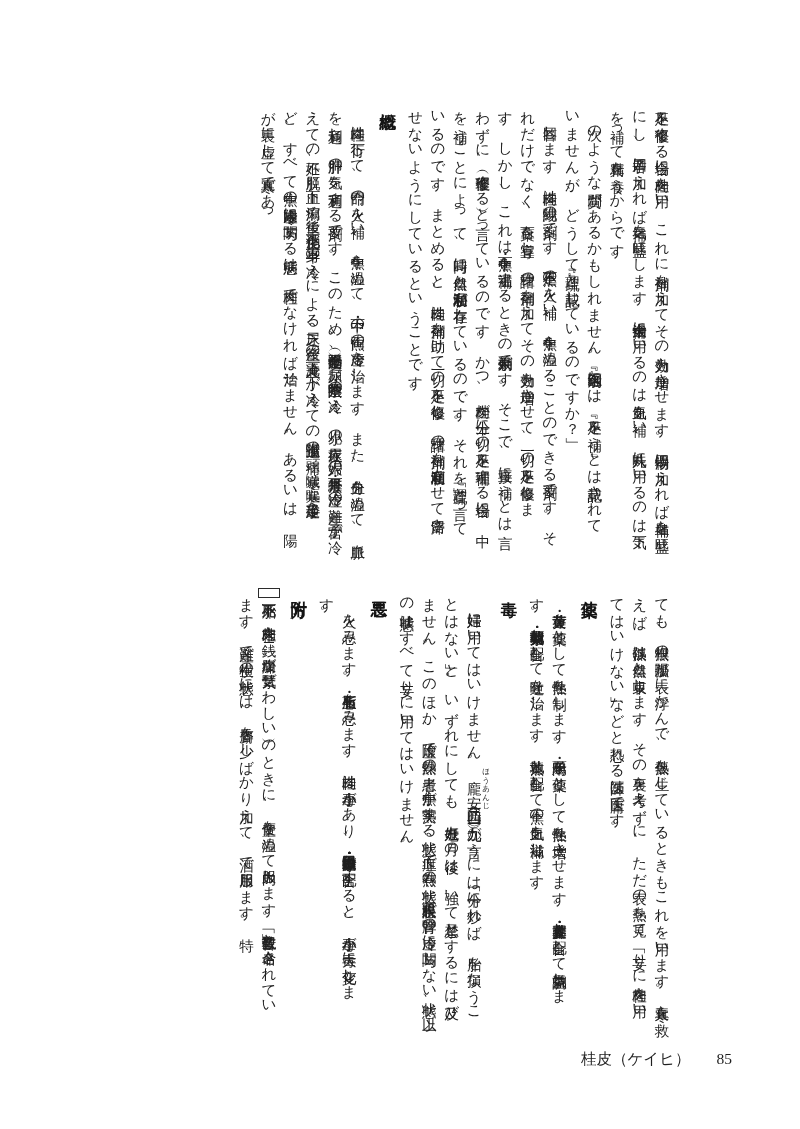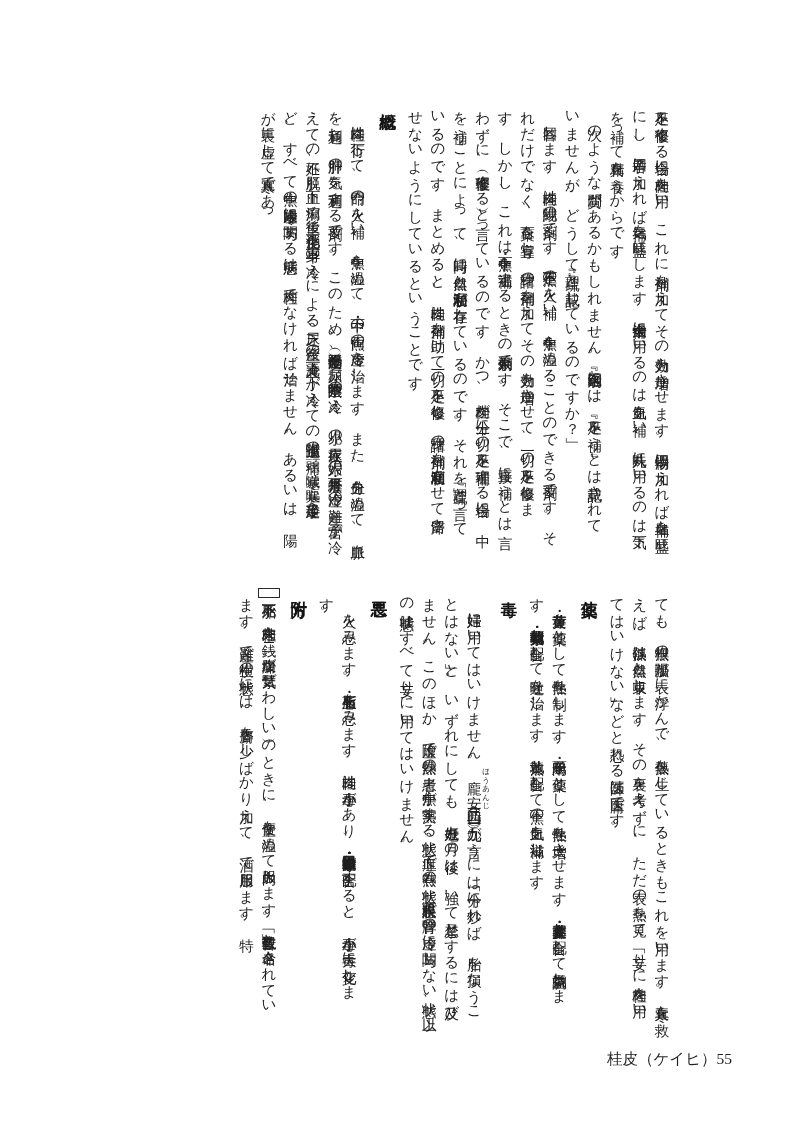--- a/index.html
+++ b/index.html
@@ -66,20 +66,21 @@
     border: 1.5px solid #2b2b2b;
     padding: 4px 2px;
     margin-inline-end: 18px;
   }
   .page-footer {
     position: absolute;
     top: 1049px;
     right: 68px;
     display: flex;
     align-items: baseline;
+    gap: 26px;
     font-size: 15.5px;
     color: #1f1f1f;
   }
 </style>
 </head>
 <body>
 
 <div class="page">
 
   <div class="vband vband-top">
@@ -101,16 +102,16 @@
 
     <h2 class="sec-heading">畏悪</h2>
     <p class="indent">火を忌みます。生葱・石脂を忌みます。肉桂は小毒があり、巴豆・口砂・乾漆・穿山甲・水蛭と配合すると、小毒が大毒に変化します。</p>
 
     <h2 class="sec-heading">附方</h2>
     <p><span class="boxed-label">死胎不下</span><span>肉桂末を二銭、腹痛が緊（気ぜわしい）のときに、童便を温めて内服します。「観音救生散」と命名されています。難産で横生の状態には、麝香を少しばかり加えて、酒で服用します。特</span></p>
   </div>
 
   <div class="page-footer">
     <span>桂皮（ケイヒ）</span>
-    <span>55</span>
+    <span>85</span>
   </div>
 
 </div>
 
 </body></html>

